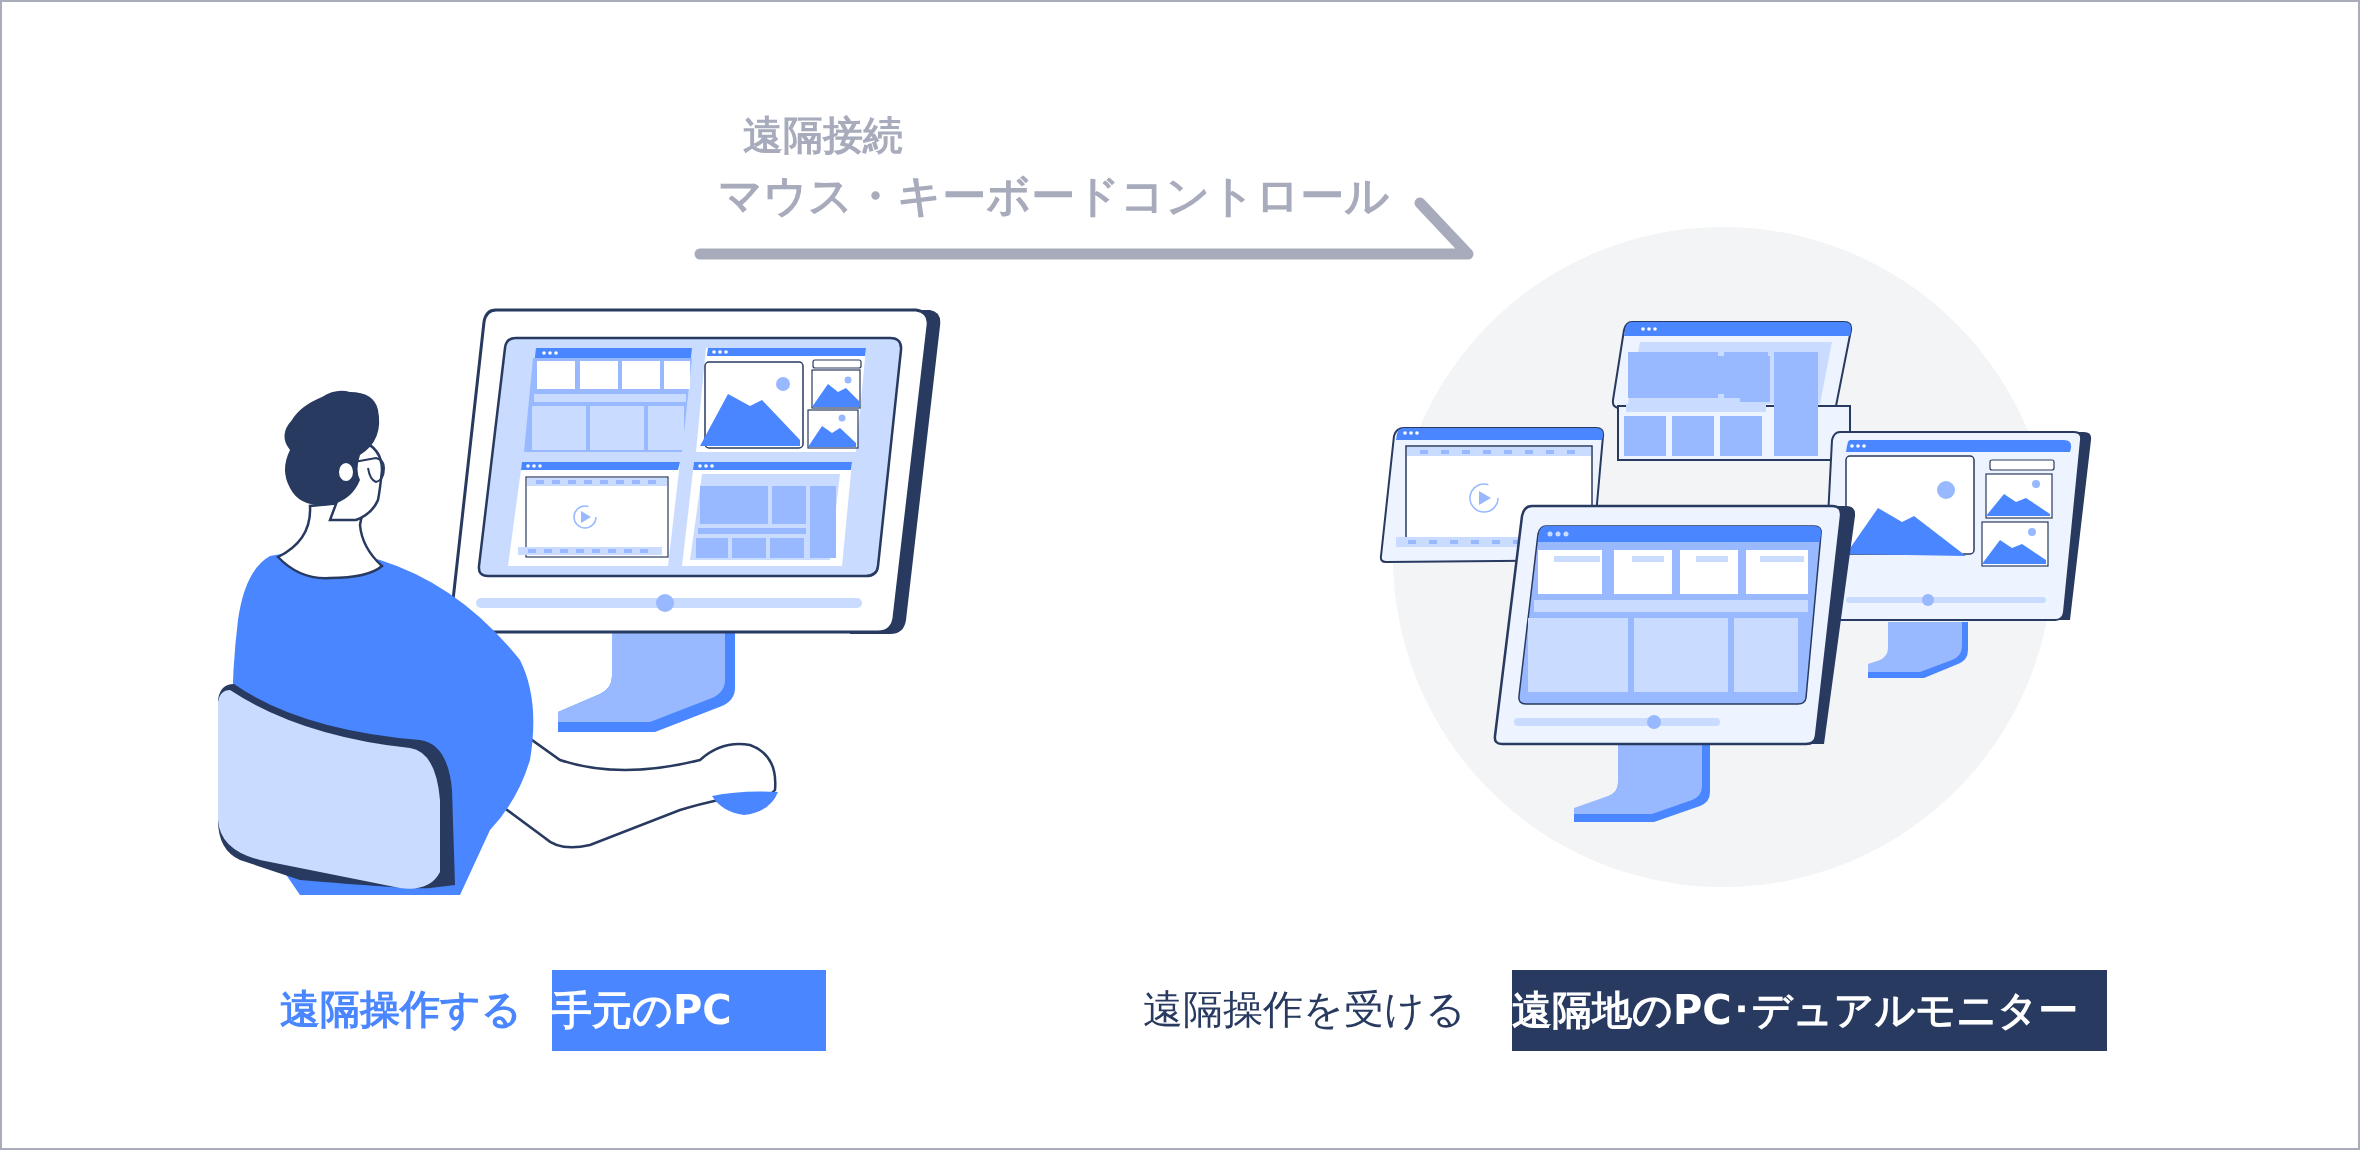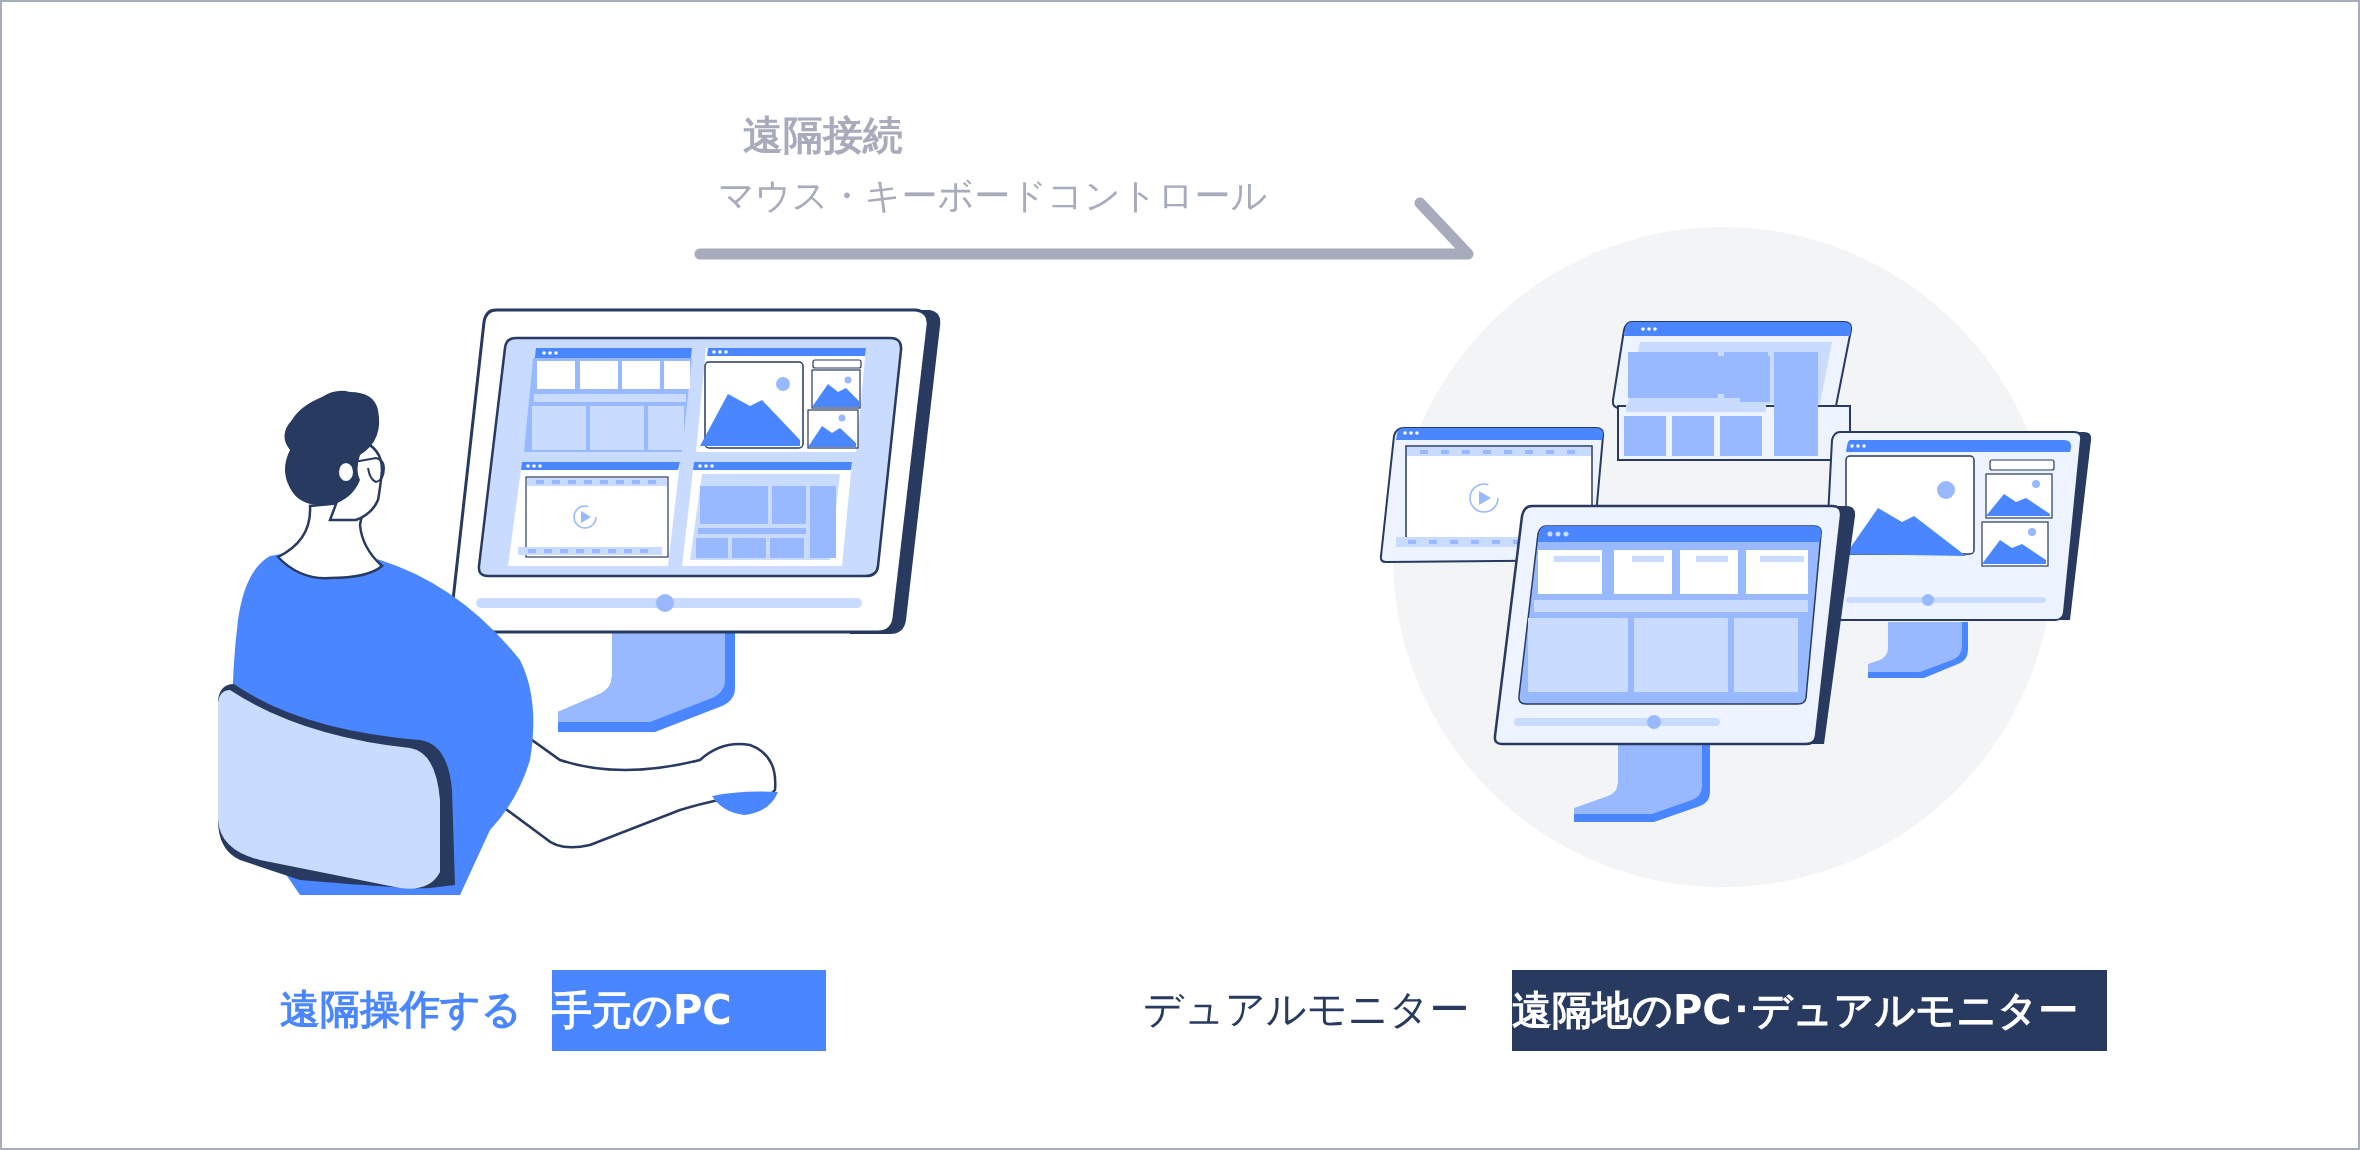--- a/index.html
+++ b/index.html
@@ -1,19 +1,19 @@
 <!DOCTYPE html>
 <html><head>
 <meta charset="utf-8">
 <style>
   html, body { margin: 0; padding: 0; background: #ffffff; }
   body { width: 2360px; height: 1150px; position: relative; overflow: hidden; font-family: "DejaVu Sans", sans-serif; }
   .frame { position: absolute; left: 0; top: 0; width: 2356px; height: 1146px; border: 2px solid #a9adbb; }
   .caption-top { position: absolute; left: 718px; top: 110px; color: #a7abbb; font-weight: bold; font-size: 40px; line-height: 50px; white-space: nowrap; margin-left: 25px; }
-  .caption-sub { position: absolute; left: 718px; top: 168px; color: #a7abbb; font-weight: normal; font-size: 36px; line-height: 56px; white-space: nowrap; letter-spacing: 0px; }
+  .caption-sub { position: absolute; left: 718px; top: 168px; color: #a7abbb; font-weight: bold; font-size: 44px; line-height: 56px; white-space: nowrap; letter-spacing: 0px; }
   .art { position: absolute; left: 0; top: 0; }
   .label { position: absolute; font-size: 40px; line-height: 82px; white-space: nowrap; }
   .label-left { left: 280px; top: 968px; color: #4a86ff; font-weight: bold; }
   .label-right { left: 1143px; top: 968px; color: #283a60; }
   .tag { position: absolute; top: 970px; height: 81px; color: #ffffff; font-weight: bold; font-size: 40px; line-height: 81px; text-align: left; white-space: nowrap; }
   .tag-left { left: 552px; width: 274px; background: #4a86ff; }
   .tag-right { left: 1512px; width: 595px; background: #283a60; }
 </style>
 </head>
 <body>
@@ -250,14 +250,14 @@
     <rect x="1634" y="618" width="94" height="74" fill="#c9dcff"></rect>
     <rect x="1734" y="618" width="64" height="74" fill="#c9dcff"></rect>
     <rect x="1514" y="718" width="206" height="8" rx="4" fill="#c9dcff"></rect>
     <circle cx="1654" cy="722" r="7" fill="#98b8ff"></circle>
   </g>
 </svg>
 
 <div class="label label-left">遠隔操作する</div>
 <div class="tag tag-left">手元のPC</div>
 
-<div class="label label-right">デュアルモニター</div>
+<div class="label label-right">遠隔操作を受ける</div>
 <div class="tag tag-right">遠隔地のPC･デュアルモニター</div>
 
 </body></html>

